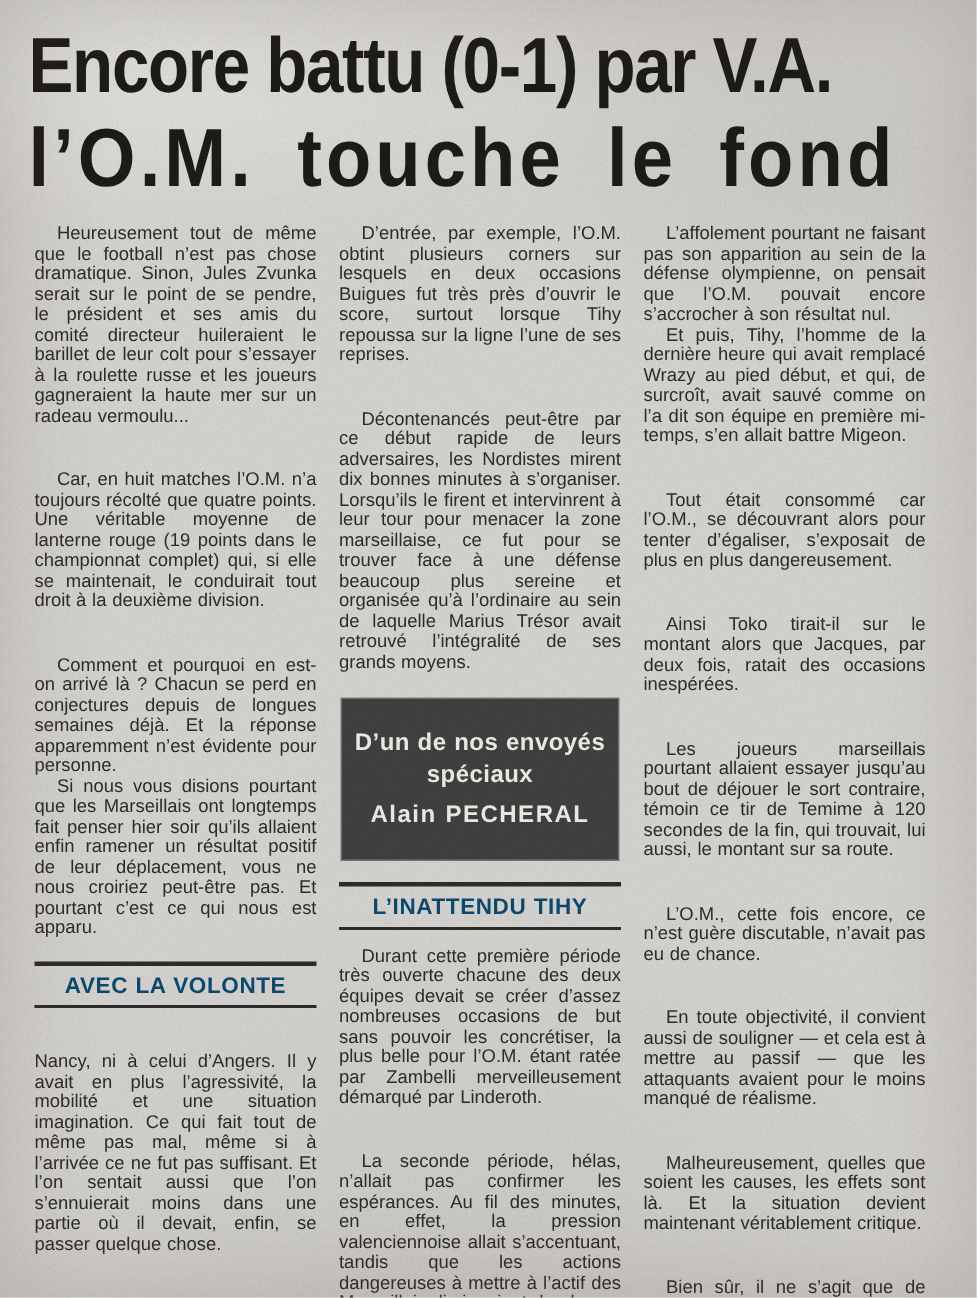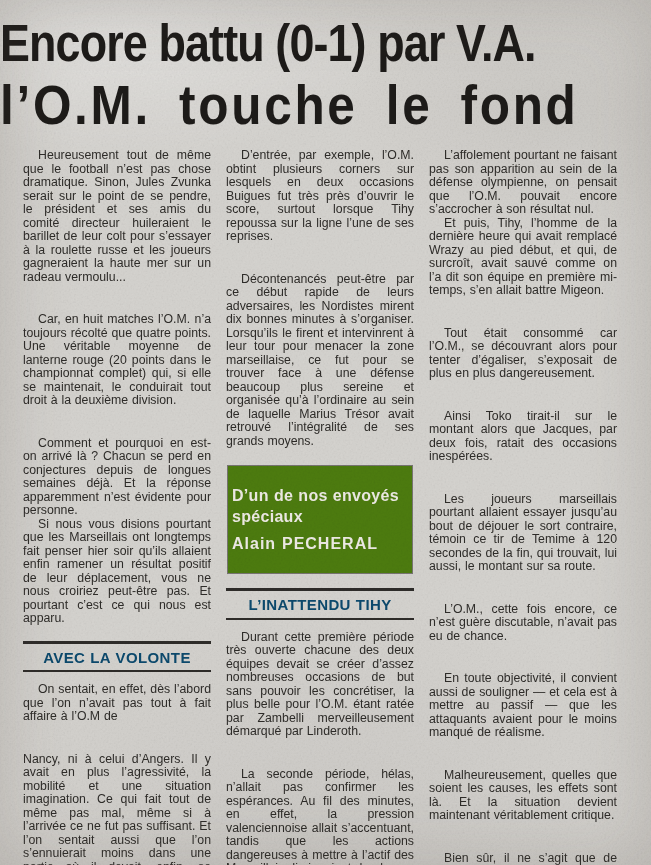--- a/index.html
+++ b/index.html
@@ -15,21 +15,21 @@
   }
   .page{position:absolute;inset:0;}
   .page::after{
     content:"";position:absolute;inset:0;pointer-events:none;z-index:4;
     box-shadow:inset 0 0 70px rgba(80,74,66,.22);
   }
   svg.noise{position:absolute;inset:0;width:100%;height:100%;opacity:.16;
     mix-blend-mode:multiply;pointer-events:none;z-index:5;}
 
   
-  .headline{padding:16px 8px 0 0;color:#1d1b19;}
+  .headline{padding:16px 8px 0 19px;color:#1d1b19;}
   .headline-line1{
     font-weight:bold;font-size:51px;line-height:56px;white-space:nowrap;
     letter-spacing:-1px;transform:scale(.88,1.02);transform-origin:0 50%;
   }
   .headline-line2{
     font-weight:bold;font-size:55px;line-height:62px;white-space:nowrap;
     letter-spacing:3px;word-spacing:13px;transform:scale(.90,1.0);transform-origin:0 50%;
     margin-top:2px;
   }
 
@@ -46,45 +46,44 @@
   p.para.gap{margin-top:29px;}
   p.para.noindent{text-indent:0;}
 
   .section-header{
     border-top:3px solid #2e2c29;border-bottom:2px solid #2e2c29;
     text-align:center;font-weight:bold;font-size:15px;letter-spacing:.4px;
     padding:7px 0 6px;margin:15px 0 11px;color:#0c4a6e;text-indent:0;
   }
 
   .byline-box{
-    background:#4d7c0f;color:#efece6;text-align:left;
+    background:#404040;color:#efece6;text-align:center;
     margin:18px 2px 14px 2px;padding:19px 4px 17px;
     box-shadow:0 0 0 1px rgba(25,22,20,.5);
   }
   .byline-line{font-weight:bold;font-size:16px;line-height:21px;letter-spacing:.3px;}
   .byline-name{font-weight:bold;font-size:16px;line-height:24px;letter-spacing:1px;margin-top:5px;}
 </style>
 </head>
 <body>
 
 <div class="page">
 
   <div class="headline">
     <div class="headline-line1">Encore battu (0-1) par V.A.</div>
     <div class="headline-line2">l’O.M. touche le fond</div>
   </div>
 
   <div class="columns">
     <div class="col">
         <p class="para">Heureusement tout de même que le football n’est pas chose dramatique. Sinon, Jules Zvunka serait sur le point de se pendre, le président et ses amis du comité directeur huileraient le barillet de leur colt pour s’essayer à la roulette russe et les joueurs gagneraient la haute mer sur un radeau vermoulu...</p>
-        <p class="para gap">Car, en huit matches l’O.M. n’a toujours récolté que quatre points. Une véritable moyenne de lanterne rouge (20 points dans le championnat complet) qui, si elle se maintenait, le conduirait tout droit à la deuxième division.</p>
+        <p class="para gap">Car, en huit matches l’O.M. n’a toujours récolté que quatre points. Une véritable moyenne de lanterne rouge (19 points dans le championnat complet) qui, si elle se maintenait, le conduirait tout droit à la deuxième division.</p>
         <p class="para gap">Comment et pourquoi en est-on arrivé là ? Chacun se perd en conjectures depuis de longues semaines déjà. Et la réponse apparemment n’est évidente pour personne.</p>
         <p class="para">Si nous vous disions pourtant que les Marseillais ont longtemps fait penser hier soir qu’ils allaient enfin ramener un résultat positif de leur déplacement, vous ne nous croiriez peut-être pas. Et pourtant c’est ce qui nous est apparu.</p>
         <div class="section-header">AVEC LA VOLONTE</div>
-        <p class="para">On sentait, en effet, dès l’abord que l’on n’avait pas tout à fait affaire à l’O.M de</p>
         <p class="para gap noindent">Nancy, ni à celui d’Angers. Il y avait en plus l’agressivité, la mobilité et une situation imagination. Ce qui fait tout de même pas mal, même si à l’arrivée ce ne fut pas suffisant. Et l’on sentait aussi que l’on s’ennuierait moins dans une partie où il devait, enfin, se passer quelque chose.</p>
       </div>
     <div class="col">
         <p class="para">D’entrée, par exemple, l’O.M. obtint plusieurs corners sur lesquels en deux occasions Buigues fut très près d’ouvrir le score, surtout lorsque Tihy repoussa sur la ligne l’une de ses reprises.</p>
         <p class="para gap">Décontenancés peut-être par ce début rapide de leurs adversaires, les Nordistes mirent dix bonnes minutes à s’organiser. Lorsqu’ils le firent et intervinrent à leur tour pour menacer la zone marseillaise, ce fut pour se trouver face à une défense beaucoup plus sereine et organisée qu’à l’ordinaire au sein de laquelle Marius Trésor avait retrouvé l’intégralité de ses grands moyens.</p>
         <div class="byline-box">
           <div class="byline-line">D’un de nos envoyés</div>
           <div class="byline-line">spéciaux</div>
           <div class="byline-name">Alain PECHERAL</div>
         </div>

